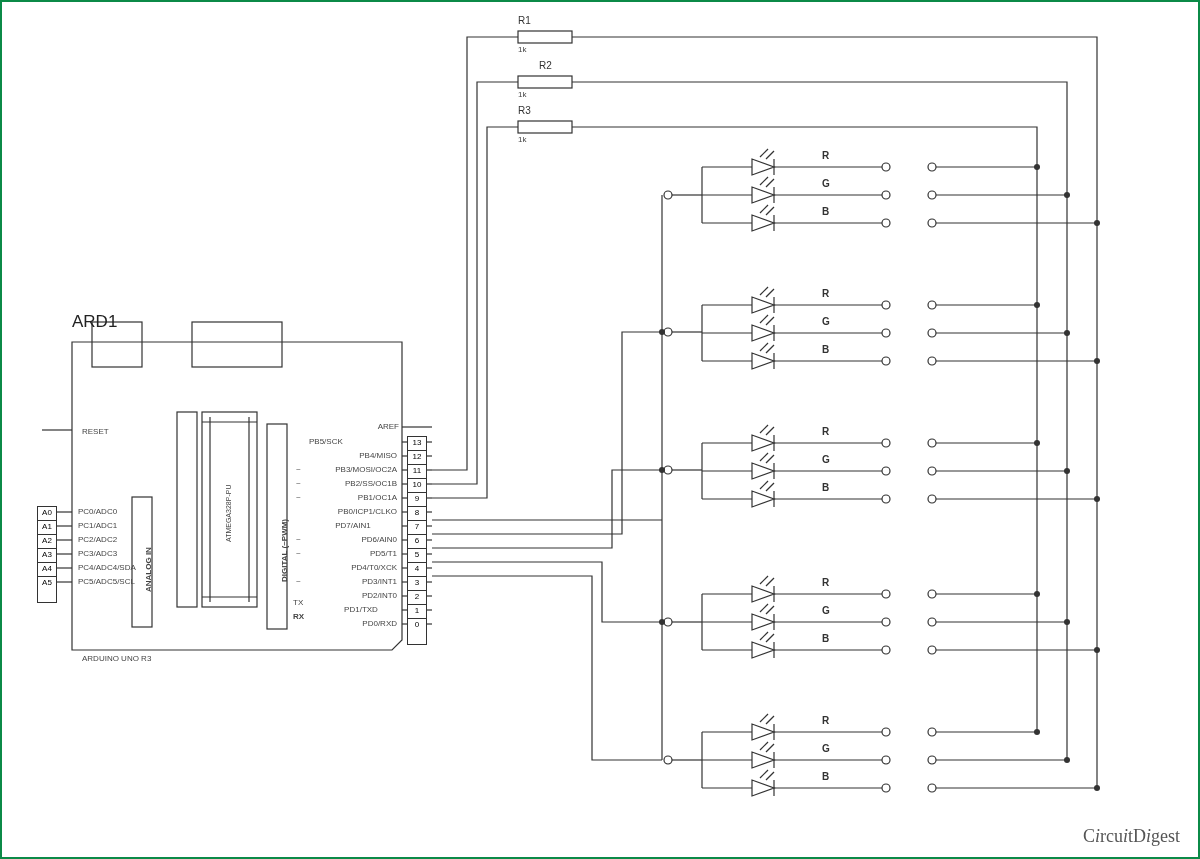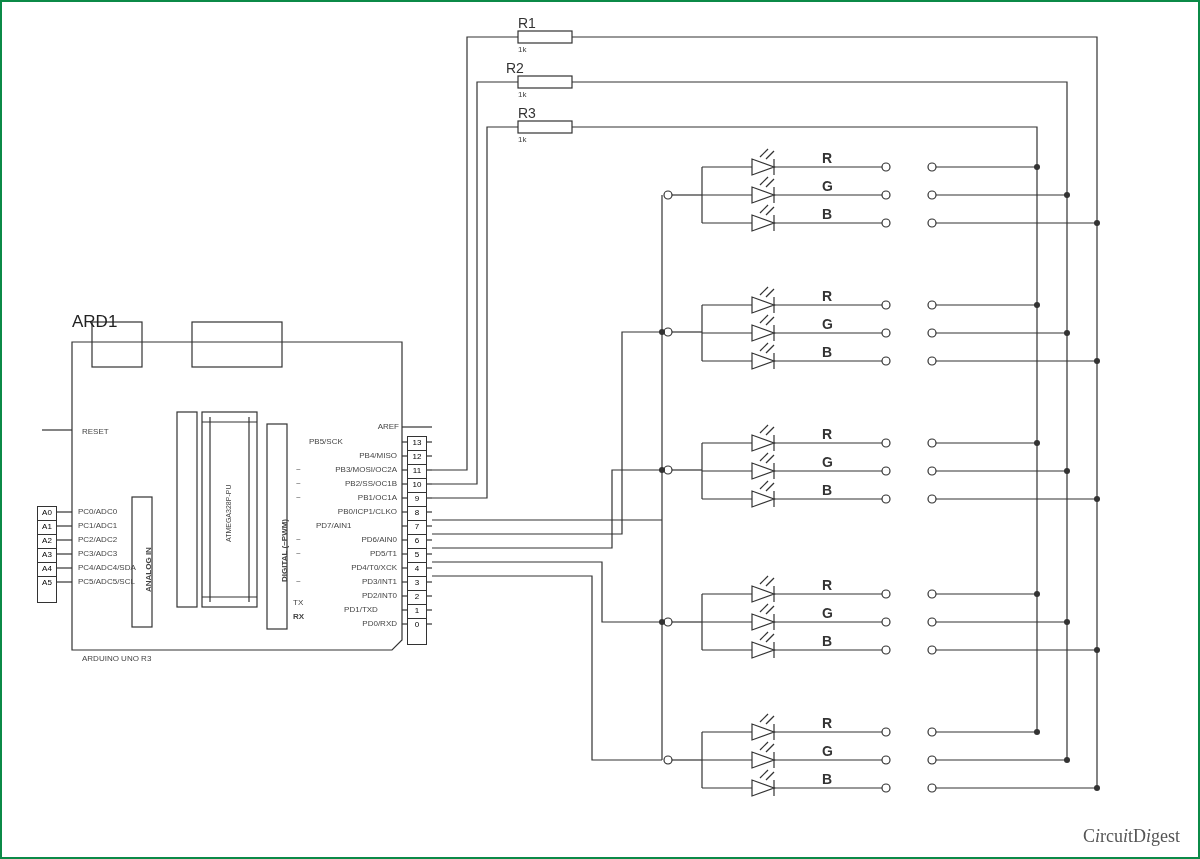--- a/index.html
+++ b/index.html
@@ -1,18 +1,18 @@
 <!DOCTYPE html>
 <html><head>
 <meta charset="utf-8">
 <style>
   html,body{margin:0;padding:0;background:#fff;font-family:Arial,Helvetica,sans-serif}
   .canvas{position:relative;width:1200px;height:859px;border:2px solid #0b8a47;box-sizing:border-box}
   svg{position:absolute;top:0;left:0}
-  .lbl{position:absolute;font-size:14px;color:#333;white-space:nowrap}
+  .lbl{position:absolute;font-size:10px;color:#333;white-space:nowrap}
   .lblsm{position:absolute;font-size:8px;color:#444;white-space:nowrap}
   .lblbig{position:absolute;font-size:17px;color:#222;font-weight:500}
   .pinbox{position:absolute;border:1px solid #333;font-size:8px;text-align:center;line-height:11px;height:27px;box-sizing:border-box;background:#fff}
   .rot{transform:rotate(-90deg);transform-origin:left top}
   .logo{position:absolute;font-family:Georgia,serif;font-size:18px;color:#555}
   .logo .i{font-style:italic}
 </style>
 </head>
 <body>
 <div class="canvas">
@@ -294,21 +294,21 @@
       <div class="lblsm" style="left:294px;top:463px">~</div>
       <div class="pinbox" style="left:405px;top:476px;width:20px">10</div>
       <div class="lblsm" style="left:307px;top:477px;width:88px;text-align:right">PB2/SS/OC1B</div>
       <div class="lblsm" style="left:294px;top:477px">~</div>
       <div class="pinbox" style="left:405px;top:490px;width:20px">9</div>
       <div class="lblsm" style="left:307px;top:491px;width:88px;text-align:right">PB1/OC1A</div>
       <div class="lblsm" style="left:294px;top:491px">~</div>
       <div class="pinbox" style="left:405px;top:504px;width:20px">8</div>
       <div class="lblsm" style="left:307px;top:505px;width:88px;text-align:right">PB0/ICP1/CLKO</div>
       <div class="pinbox" style="left:405px;top:518px;width:20px">7</div>
-      <div class="lblsm" style="left:314px;top:519px;width:88px;text-align:left">PD7/AIN1</div>
+      <div class="lblsm" style="left:307px;top:519px;width:88px;text-align:center">PD7/AIN1</div>
       <div class="pinbox" style="left:405px;top:532px;width:20px">6</div>
       <div class="lblsm" style="left:307px;top:533px;width:88px;text-align:right">PD6/AIN0</div>
       <div class="lblsm" style="left:294px;top:533px">~</div>
       <div class="pinbox" style="left:405px;top:546px;width:20px">5</div>
       <div class="lblsm" style="left:307px;top:547px;width:88px;text-align:right">PD5/T1</div>
       <div class="lblsm" style="left:294px;top:547px">~</div>
       <div class="pinbox" style="left:405px;top:560px;width:20px">4</div>
       <div class="lblsm" style="left:307px;top:561px;width:88px;text-align:right">PD4/T0/XCK</div>
       <div class="pinbox" style="left:405px;top:574px;width:20px">3</div>
       <div class="lblsm" style="left:307px;top:575px;width:88px;text-align:right">PD3/INT1</div>
@@ -316,21 +316,21 @@
       <div class="pinbox" style="left:405px;top:588px;width:20px">2</div>
       <div class="lblsm" style="left:307px;top:589px;width:88px;text-align:right">PD2/INT0</div>
       <div class="pinbox" style="left:405px;top:602px;width:20px">1</div>
       <div class="lblsm" style="left:315px;top:603px;width:88px;text-align:center">PD1/TXD</div>
       <div class="pinbox" style="left:405px;top:616px;width:20px">0</div>
       <div class="lblsm" style="left:307px;top:617px;width:88px;text-align:right">PD0/RXD</div>
     </div>
 <div id="resistor-labels">
       <div class="lbl" style="left:516px;top:13px">R1</div>
       <div class="lblsm" style="left:516px;top:43px">1k</div>
-      <div class="lbl" style="left:504px;top:58px">R2</div>
+      <div class="lbl" style="left:537px;top:58px">R2</div>
       <div class="lblsm" style="left:516px;top:88px">1k</div>
       <div class="lbl" style="left:516px;top:103px">R3</div>
       <div class="lblsm" style="left:516px;top:133px">1k</div>
     </div>
 <div id="led-labels">
       <div class="lbl" style="left:820px;top:148px;font-weight:bold">R</div>
       <div class="lbl" style="left:820px;top:176px;font-weight:bold">G</div>
       <div class="lbl" style="left:820px;top:204px;font-weight:bold">B</div>
       <div class="lbl" style="left:820px;top:286px;font-weight:bold">R</div>
       <div class="lbl" style="left:820px;top:314px;font-weight:bold">G</div>

